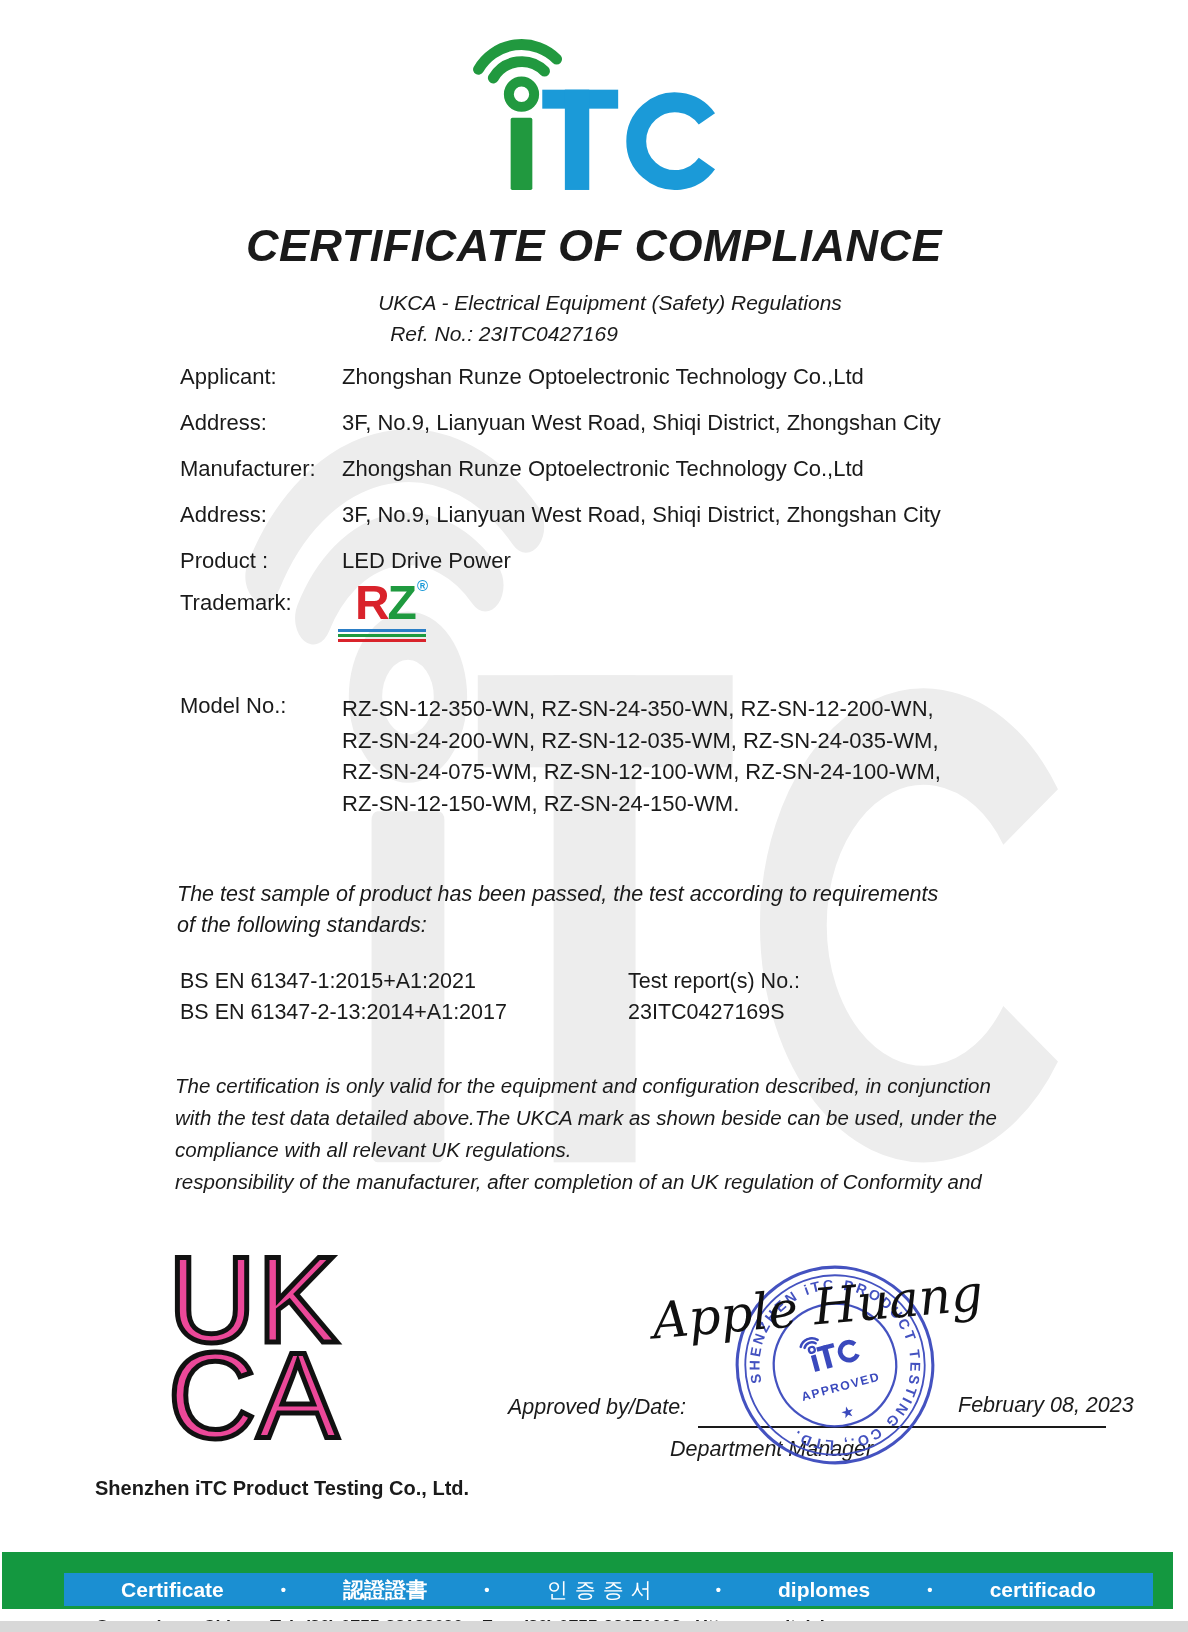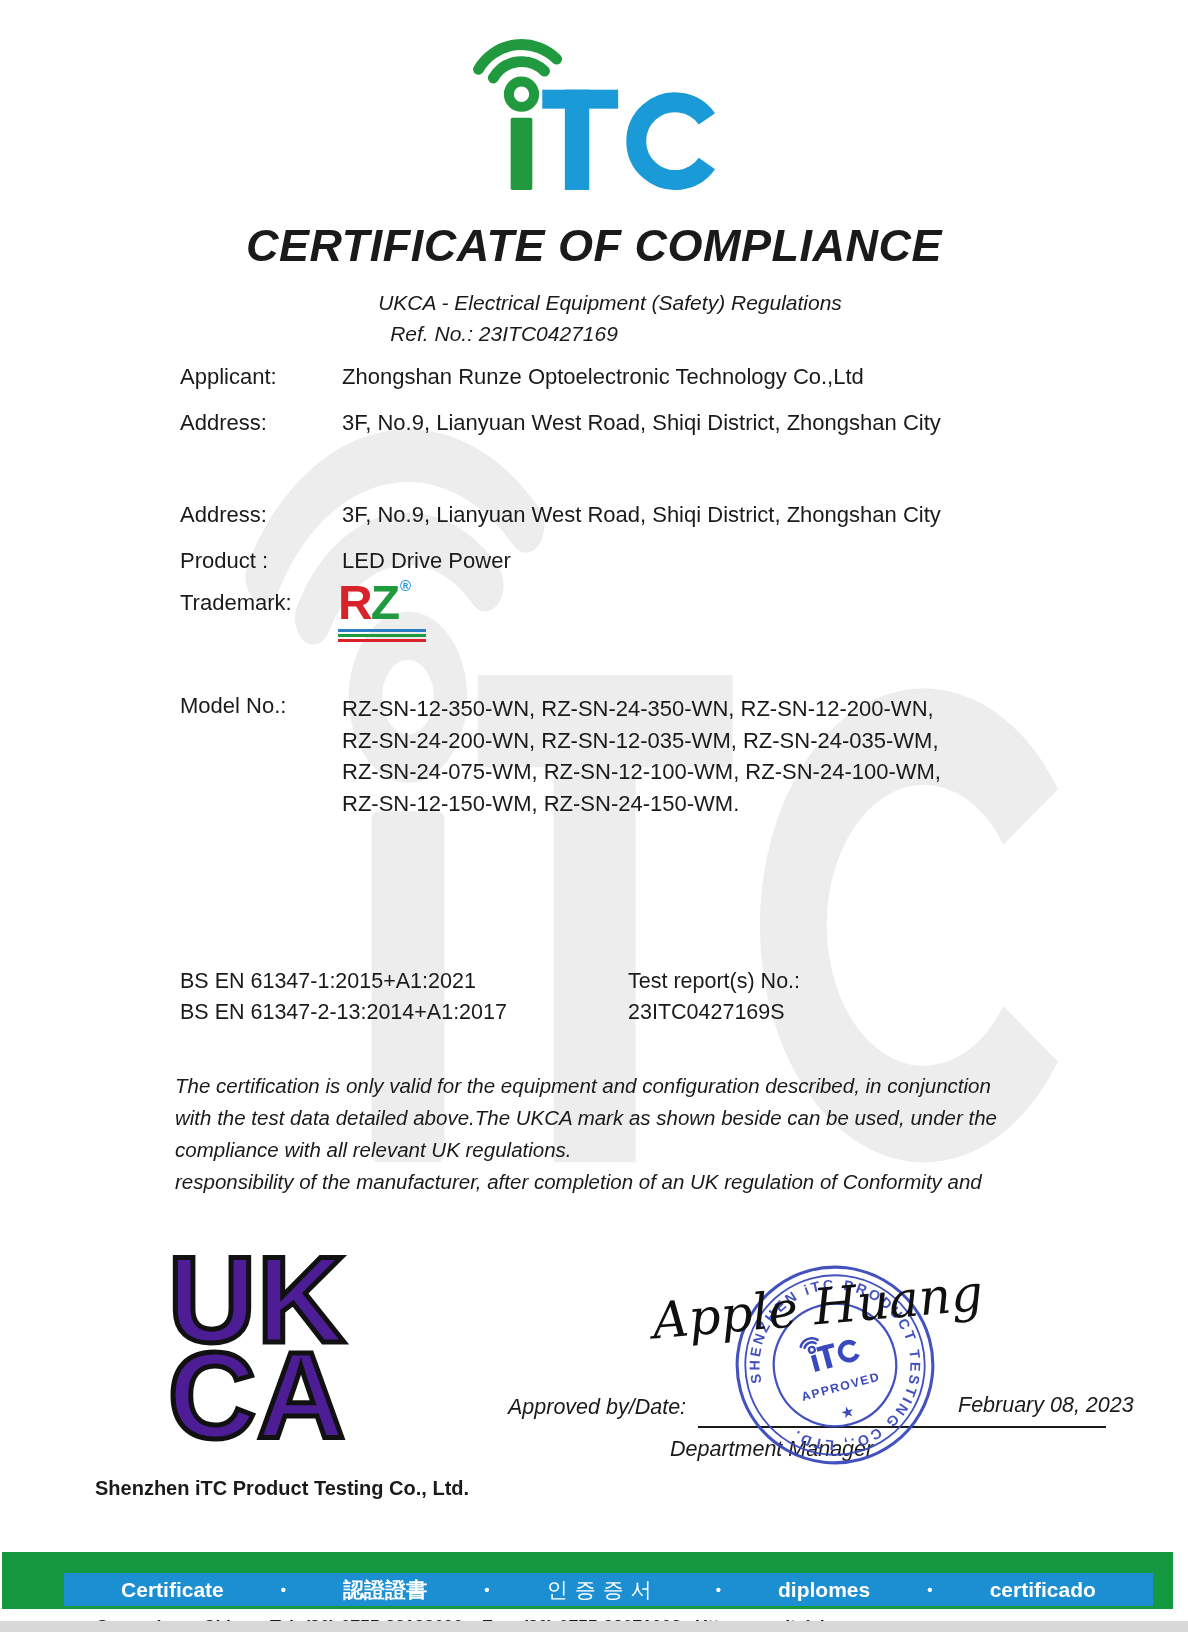--- a/index.html
+++ b/index.html
@@ -15,36 +15,36 @@
   .subtitle{left:0; top:291px; width:1188px; text-align:center; font-size:21px; font-style:italic; z-index:2;padding-left:16px;}
   .refno{left:0; top:322px; width:1008px; text-align:center; font-size:21px; font-style:italic; z-index:2;}
   
   .row{left:180px; width:900px; font-size:22px; z-index:2;}
   .row .lbl{display:inline-block; width:162px; vertical-align:top;}
   .row .val{display:inline-block;}
   .r0{top:364px;} .r1{top:410px;} .r2{top:456px;} .r3{top:502px;} .r4{top:548px;}
   .tm-label{left:180px; top:590px; font-size:22px; z-index:2;}
   
   .rz{left:338px; top:578px; z-index:2; line-height:1;}
-  .rz .letters{font-size:48px; font-weight:bold; letter-spacing:-2px;}
+  .rz .letters{font-size:48px; font-weight:bold; letter-spacing:-2px;text-align:right;}
   .rz .r{color:#d9232b;} .rz .z{color:#1f9a3f;}
   .rz .reg{color:#1b9ad8; font-size:15px; font-weight:bold; vertical-align:28px; margin-left:2px;}
   .rz .bar{width:88px; height:3px; margin-top:2px;}
   .bar-blue{background:#2b7ec6;} .bar-green{background:#1f9a3f;} .bar-red{background:#d9232b;}
   
   .model-label{left:180px; top:693px; font-size:22px; z-index:2;}
   .model-lines{left:342px; top:693px; font-size:22px; line-height:31.5px; z-index:2;}
   
   .passed{left:177px; top:879px; font-size:21.5px; font-style:italic; line-height:31px; z-index:2;}
   .standards{left:180px; top:966px; font-size:21.5px; line-height:31px; z-index:2;}
   .testreport{left:628px; top:966px; font-size:21.5px; line-height:31px; z-index:2;}
   .disclaimer{left:175px; top:1070px; width:860px; font-size:20.5px; font-style:italic; line-height:32px; z-index:2;}
   
-  .ukca{left:168px; top:1252px; font-size:122px; font-weight:bold; line-height:96px;
-    letter-spacing:1px; color:#4c1d95; -webkit-text-stroke:5px #111; z-index:2;text-align:center;}
+  .ukca{left:168px; top:1252px; font-size:122px; font-weight:normal; line-height:96px;
+    letter-spacing:1px; color:#ec4899; -webkit-text-stroke:5px #111; z-index:2;text-align:center;}
   
   .stamp{left:730px; top:1260px; width:210px; height:210px; z-index:3;}
   .signature{left:652px; top:1280px; width:290px; font-family:"DejaVu Serif", serif;
     font-style:italic; font-size:50px; color:#101010; transform:rotate(-5deg); z-index:4; white-space:nowrap;}
   .approved-label{left:508px; top:1395px; font-size:21.5px; font-style:italic; z-index:2;}
   .approved-line{left:698px; top:1426px; width:408px; border-top:2px solid #1a1a1a; z-index:2;}
   .approved-date{left:958px; top:1393px; font-size:21.5px; font-style:italic; z-index:2;}
   .dept{left:670px; top:1437px; font-size:21.5px; font-style:italic; z-index:2;}
   
   .f-company{left:95px; top:1477px; font-size:20px; font-weight:bold; z-index:2;}
@@ -95,20 +95,23 @@
   <div class="abs title">CERTIFICATE OF COMPLIANCE</div>
   <div class="abs subtitle">UKCA - Electrical Equipment (Safety) Regulations</div>
   <div class="abs refno">Ref. No.: 23ITC0427169</div>
 
   <div class="abs row r0">
     <span class="lbl">Applicant:</span><span class="val">Zhongshan Runze Optoelectronic Technology Co.,Ltd</span>
   </div>
   <div class="abs row r1">
     <span class="lbl">Address:</span><span class="val">3F, No.9, Lianyuan West Road, Shiqi District, Zhongshan City</span>
   </div>
+  <div class="abs row r2">
+    <span class="lbl">Manufacturer:</span><span class="val">Zhongshan Runze Optoelectronic Technology Co.,Ltd</span>
+  </div>
   <div class="abs row r3">
     <span class="lbl">Address:</span><span class="val">3F, No.9, Lianyuan West Road, Shiqi District, Zhongshan City</span>
   </div>
   <div class="abs row r4">
     <span class="lbl">Product :</span><span class="val">LED Drive Power</span>
   </div>
 
   <div class="abs tm-label">Trademark:</div>
   <div class="abs rz">
     <div class="letters"><span class="r">R</span><span class="z">Z</span><span class="reg">®</span></div>
@@ -118,20 +121,24 @@
   </div>
 
   <div class="abs model-label">Model No.:</div>
   <div class="abs model-lines">
     <div>RZ-SN-12-350-WN, RZ-SN-24-350-WN, RZ-SN-12-200-WN,</div>
     <div>RZ-SN-24-200-WN, RZ-SN-12-035-WM, RZ-SN-24-035-WM,</div>
     <div>RZ-SN-24-075-WM, RZ-SN-12-100-WM, RZ-SN-24-100-WM,</div>
     <div>RZ-SN-12-150-WM, RZ-SN-24-150-WM.</div>
   </div>
 
+  <div class="abs passed">
+    <div>The test sample of product has been passed, the test according to requirements</div>
+    <div>of the following standards:</div>
+  </div>
 
   <div class="abs standards">
     <div>BS EN 61347-1:2015+A1:2021</div>
     <div>BS EN 61347-2-13:2014+A1:2017</div>
   </div>
   <div class="abs testreport">
     <div>Test report(s) No.:</div>
     <div>23ITC0427169S</div>
   </div>
 

